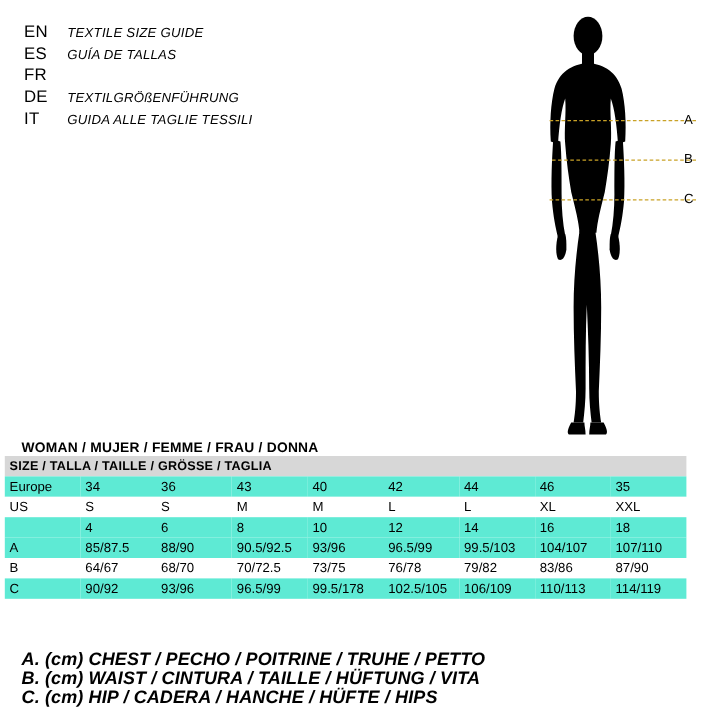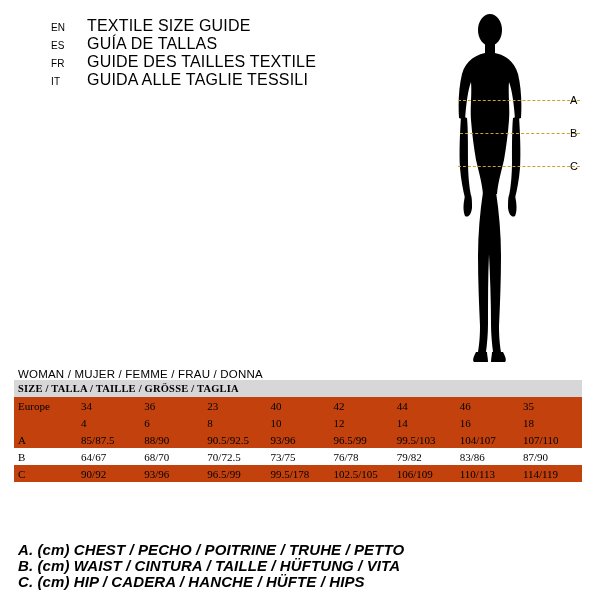--- a/index.html
+++ b/index.html
@@ -32,28 +32,28 @@
   }
   .lang-row {
     display: flex;
     align-items: baseline;
     height: 18px;
     line-height: 18px;
   }
   .lang-code {
     width: 36px;
     flex: 0 0 36px;
-    font-size: 10px;
+    font-size: 14px;
     letter-spacing: 0.2px;
-    margin-left: 31px;
   }
   .lang-text {
-    font-size: 16px;
+    font-size: 11px;
     letter-spacing: 0.2px;
     white-space: nowrap;
+    font-style: italic;
   }
 
   
   .figure-wrap {
     position: absolute;
     left: 430px;
     top: 8px;
     width: 160px;
     height: 360px;
   }
@@ -73,52 +73,51 @@
     color: #000;
     line-height: 10px;
   }
 
   
   .woman-title {
     position: absolute;
     left: 18px;
     top: 368px;
     font-size: 11.5px;
-    font-weight: normal;
+    font-weight: bold;
     letter-spacing: 0.2px;
   }
 
   
   .table-wrap {
     position: absolute;
-    left: 14px;
+    left: 4px;
     top: 380px;
     width: 568px;
-    font-family: Liberation Serif, serif;
   }
   table.size-table {
     border-collapse: collapse;
     width: 568px;
     font-size: 11px;
     table-layout: fixed;
   }
   table.size-table td {
     height: 17px;
     padding: 0 4px;
     vertical-align: middle;
     white-space: nowrap;
   }
   .hdr-row td {
     background: #d7d7d7;
     font-weight: bold;
     font-size: 10.5px;
     letter-spacing: 0.2px;
   }
   .row-shade td {
-    background: #c2410c;
+    background: #5eead4;
   }
   .row-plain td {
     background: #ffffff;
   }
   .col-label {
     text-align: left;
     width: 86px;
   }
   .cell {
     text-align: left;
@@ -148,21 +147,24 @@
     <div class="lang-row">
       <span class="lang-code">EN</span>
       <span class="lang-text">TEXTILE SIZE GUIDE</span>
     </div>
     <div class="lang-row">
       <span class="lang-code">ES</span>
       <span class="lang-text">GUÍA DE TALLAS</span>
     </div>
     <div class="lang-row">
       <span class="lang-code">FR</span>
-      <span class="lang-text">GUIDE DES TAILLES TEXTILE</span>
+    </div>
+    <div class="lang-row">
+      <span class="lang-code">DE</span>
+      <span class="lang-text">TEXTILGRÖßENFÜHRUNG</span>
     </div>
     <div class="lang-row">
       <span class="lang-code">IT</span>
       <span class="lang-text">GUIDA ALLE TAGLIE TESSILI</span>
     </div>
   </div>
 
   <div class="figure-wrap">
     <svg class="figure-svg" width="160" height="360" viewBox="0 0 160 360">
       <g fill="#000000">
@@ -229,28 +231,39 @@
     <table class="size-table">
       <tbody>
         <tr class="hdr-row">
           <td colspan="9">SIZE / TALLA / TAILLE / GRÖSSE / TAGLIA</td>
         </tr>
 
         <tr class="row-shade">
           <td class="col-label">Europe</td>
           <td class="cell">34</td>
           <td class="cell">36</td>
-          <td class="cell">23</td>
+          <td class="cell">43</td>
           <td class="cell">40</td>
           <td class="cell">42</td>
           <td class="cell">44</td>
           <td class="cell">46</td>
           <td class="cell">35</td>
         </tr>
 
+        <tr class="row-plain">
+          <td class="col-label">US</td>
+          <td class="cell">S</td>
+          <td class="cell">S</td>
+          <td class="cell">M</td>
+          <td class="cell">M</td>
+          <td class="cell">L</td>
+          <td class="cell">L</td>
+          <td class="cell">XL</td>
+          <td class="cell">XXL</td>
+        </tr>
 
         <tr class="row-shade">
           <td class="col-label"></td>
           <td class="cell">4</td>
           <td class="cell">6</td>
           <td class="cell">8</td>
           <td class="cell">10</td>
           <td class="cell">12</td>
           <td class="cell">14</td>
           <td class="cell">16</td>

